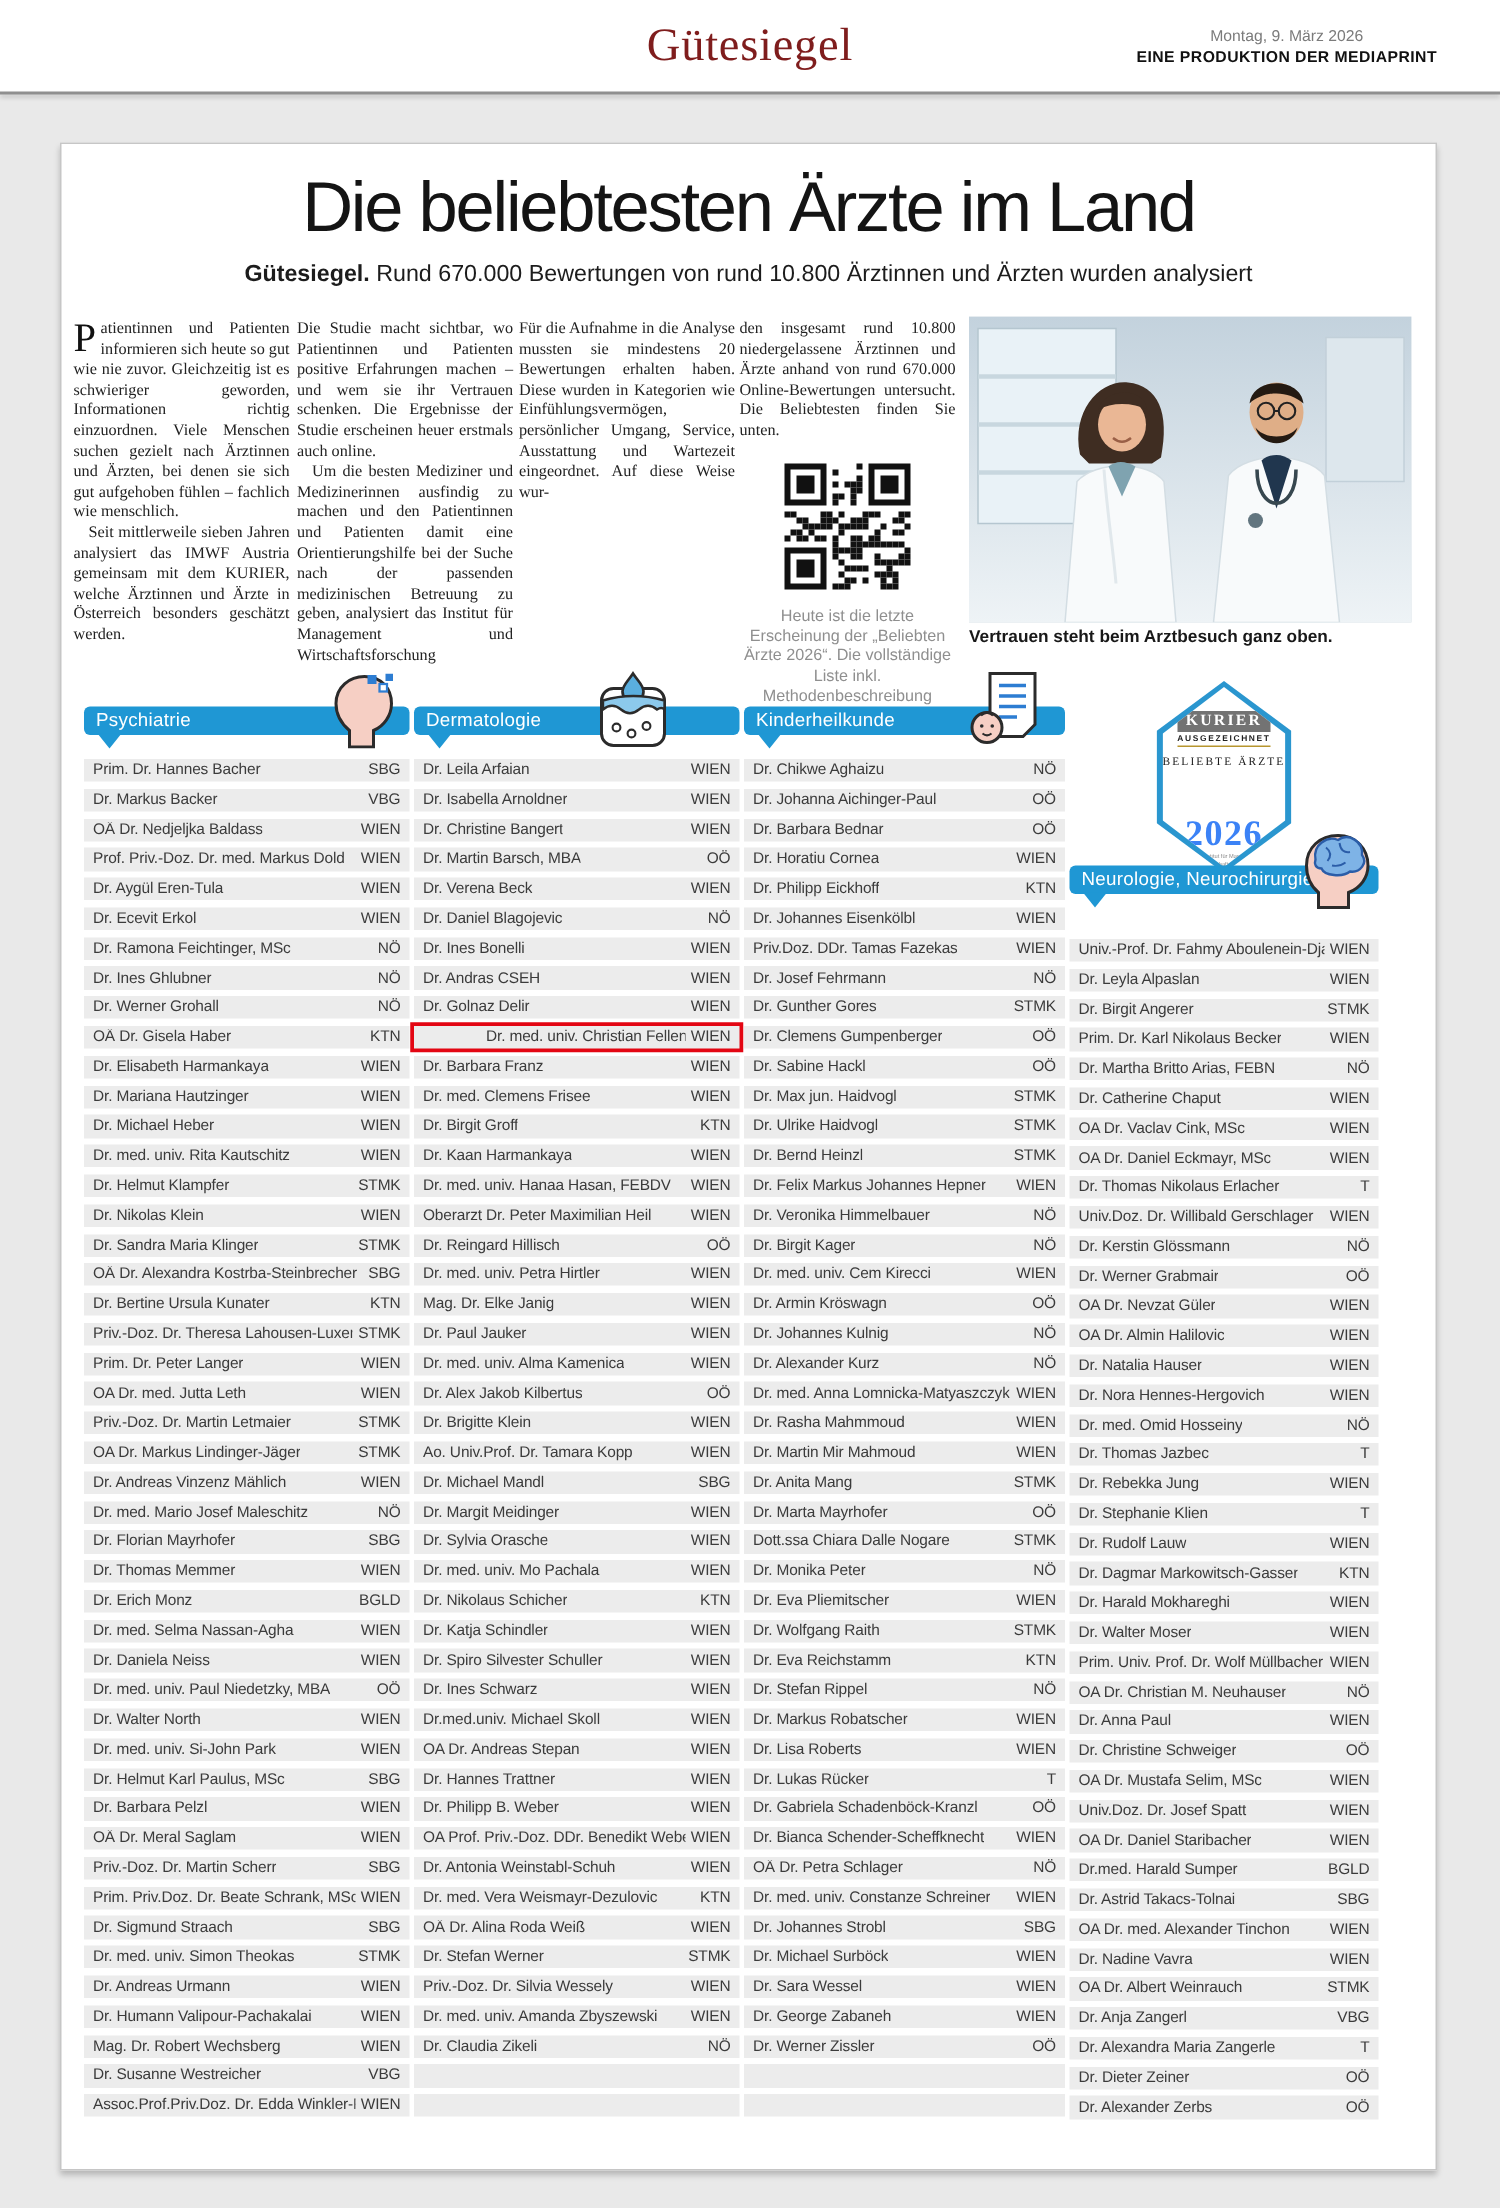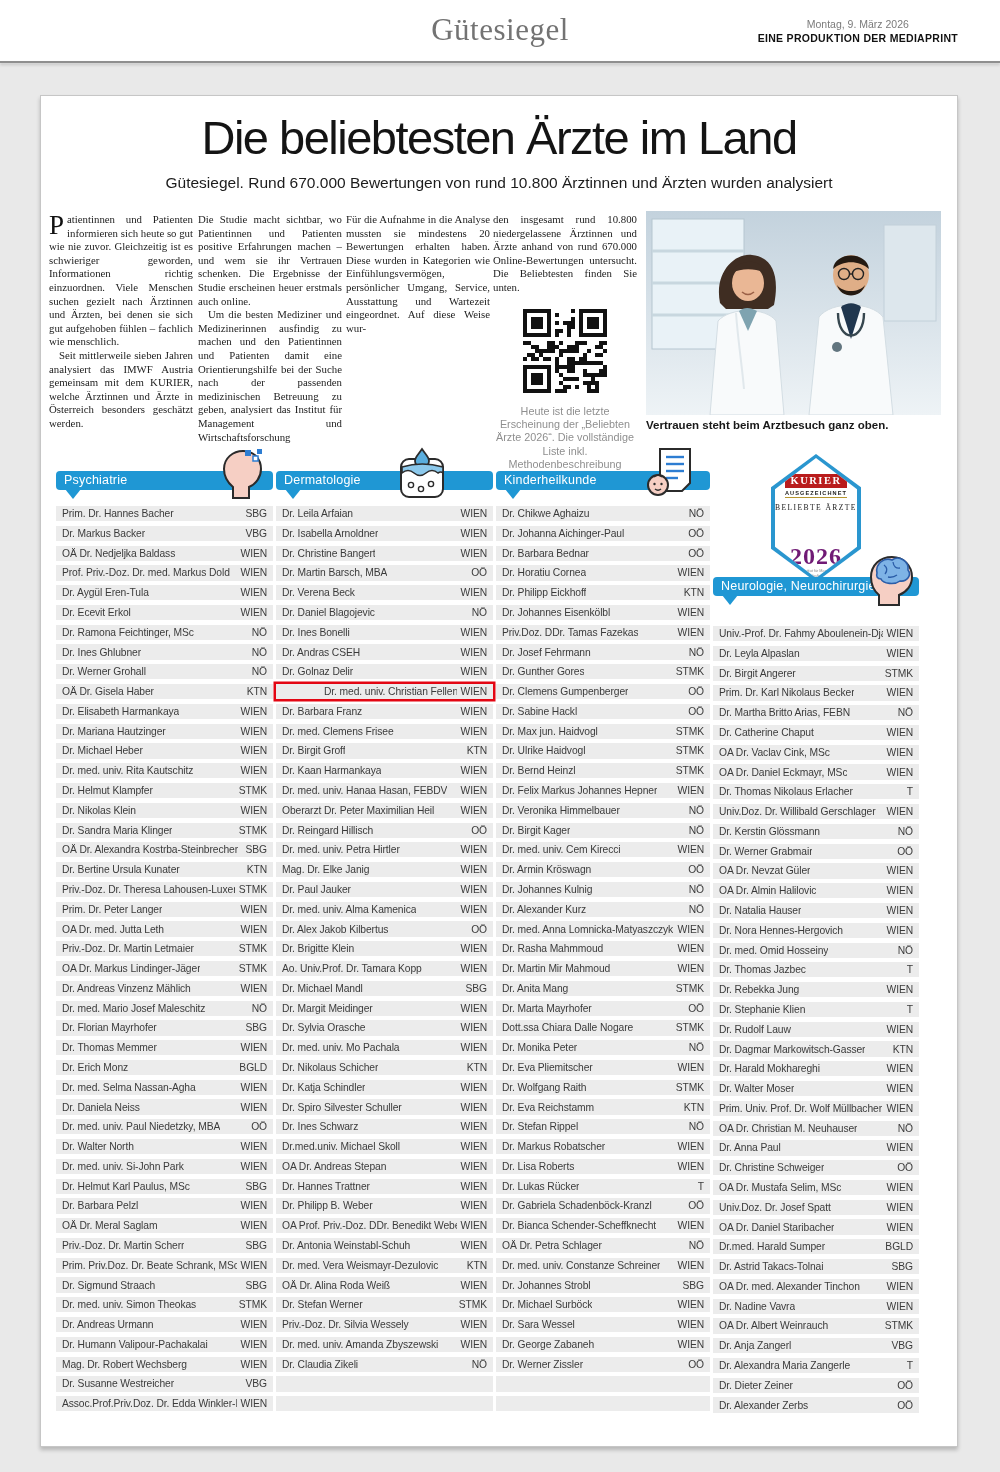--- a/index.html
+++ b/index.html
@@ -2,34 +2,34 @@
 <html><head>
 <meta charset="utf-8">
 <style>
   * { margin:0; padding:0; box-sizing:border-box; }
   html,body { background:#dfdfdf; }
   .page { position:relative; width:1000px; height:1472px; background:#e9e9e9;
           font-family:"Liberation Sans", sans-serif; overflow:hidden; }
   
   .masthead { position:absolute; top:0; left:0; width:1000px; height:62px; background:#ffffff; }
   .mast-title { position:absolute; top:12px; left:0; width:100%; text-align:center;
-                font-family:"Liberation Serif", serif; font-size:31px; color:#737373; letter-spacing:.5px; }
+                font-family:"Liberation Serif", serif; font-size:31px; color:#7f1d1d; letter-spacing:.5px; }
   .mast-right { position:absolute; top:17px; right:42px; text-align:center; }
   .mast-date { font-size:10.5px; color:#7b7b7b; line-height:14px; }
   .mast-prod { font-size:10.5px; font-weight:bold; color:#111; letter-spacing:.3px; line-height:15px; }
   .rule { position:absolute; top:61px; left:0; width:1000px; height:2px; background:#8f8f8f;
           box-shadow:0 2px 3px rgba(0,0,0,.18); }
   
   .card { position:absolute; left:40px; top:95px; width:918px; height:1352px; background:#ffffff;
           border:1px solid #c6c6c6; box-shadow:0 3px 4px rgba(0,0,0,.22); }
   .headline { position:absolute; top:14px; left:0; width:100%; text-align:center;
               font-size:47px; font-weight:400; letter-spacing:-1.5px; color:#141414; }
   .subtitle { position:absolute; top:78px; left:0; width:100%; text-align:center;
               font-size:15.5px; color:#1c1c1c; }
-  .subtitle b { font-weight:normal; }
+  .subtitle b { font-weight:bold; }
   
   .intro { position:absolute; top:117px; width:144px; font-family:"Liberation Serif", serif;
            font-size:10.8px; line-height:13.6px; color:#222; text-align:justify; }
   .intro p + p { text-indent:10px; }
   .intro.c1 { left:8px; }
   .intro.c2 { left:157px; }
   .intro.c3 { left:305px; }
   .intro.c4 { left:452px; text-align:justify; }
   .dropcap p:first-child::first-letter { float:left; font-size:27px; line-height:21px;
            padding:2px 3px 0 0; font-family:"Liberation Serif", serif; color:#111; }
@@ -42,26 +42,26 @@
   .photo-caption { position:absolute; left:605px; top:323px; width:300px;
                    font-size:11.5px; font-weight:bold; color:#181818; }
   
   .badge { position:absolute; left:730px; top:358px; width:90px; height:128px; }
   .hex-outer { position:absolute; inset:0; background:#2a96cf;
     clip-path:polygon(50% 0%,100% 26%,100% 74%,50% 100%,0% 74%,0% 26%); }
   .hex-inner { position:absolute; inset:4px; background:#ffffff;
     clip-path:polygon(50% 0%,100% 26%,100% 74%,50% 100%,0% 74%,0% 26%);
     display:flex; flex-direction:column; align-items:center; }
   .staff { margin-top:13px; }
-  .kurier-box { margin-top:3px; background:#b91c1c; color:#fff; font-family:"Liberation Serif", serif;
+  .kurier-box { margin-top:3px; background:#737373; color:#fff; font-family:"Liberation Serif", serif;
     font-weight:bold; font-size:10.5px; letter-spacing:1.5px; padding:1px 5px 2px; }
   .ausg { margin-top:2px; font-size:5.6px; font-weight:bold; letter-spacing:1.1px; color:#222;
           border-bottom:1px solid #b7962f; padding-bottom:1px; }
   .bel { margin-top:5px; font-family:"Liberation Serif", serif; font-size:7.6px; letter-spacing:1.4px; color:#1a1a1a; }
-  .year { font-family:"Liberation Serif", serif; font-size:24px; font-weight:bold; color:#701a75; letter-spacing:1px; line-height:25px;margin-top:32px; }
+  .year { font-family:"Liberation Serif", serif; font-size:24px; font-weight:bold; color:#3b82f6; letter-spacing:1px; line-height:25px;margin-top:32px; }
   .org { font-size:3.8px; color:#8a8a8a; text-align:center; line-height:4.6px; }
   
   .seccol { position:absolute; }
   .secbar { position:absolute; top:0; left:0; right:0; height:19px; background:#1f97d4; border-radius:4px; }
   .sec-title { display:block; padding-left:8px; line-height:19px; font-size:12.5px; font-weight:normal;
                color:#ffffff; letter-spacing:.2px; }
   .pointer { position:absolute; top:18px; left:9px; width:0; height:0;
              border-left:8px solid transparent; border-right:8px solid transparent;
              border-top:10px solid #1f97d4; }
   .sicon { position:absolute; }

